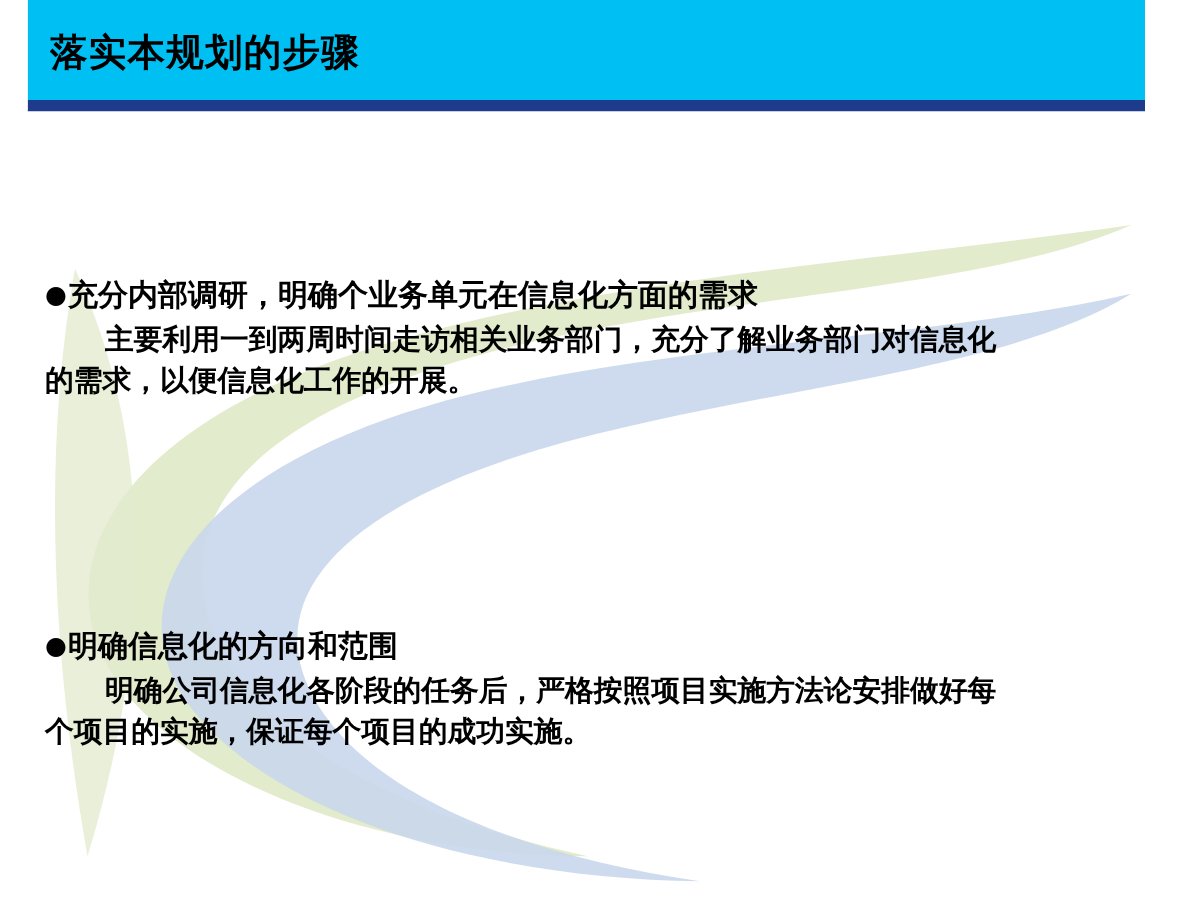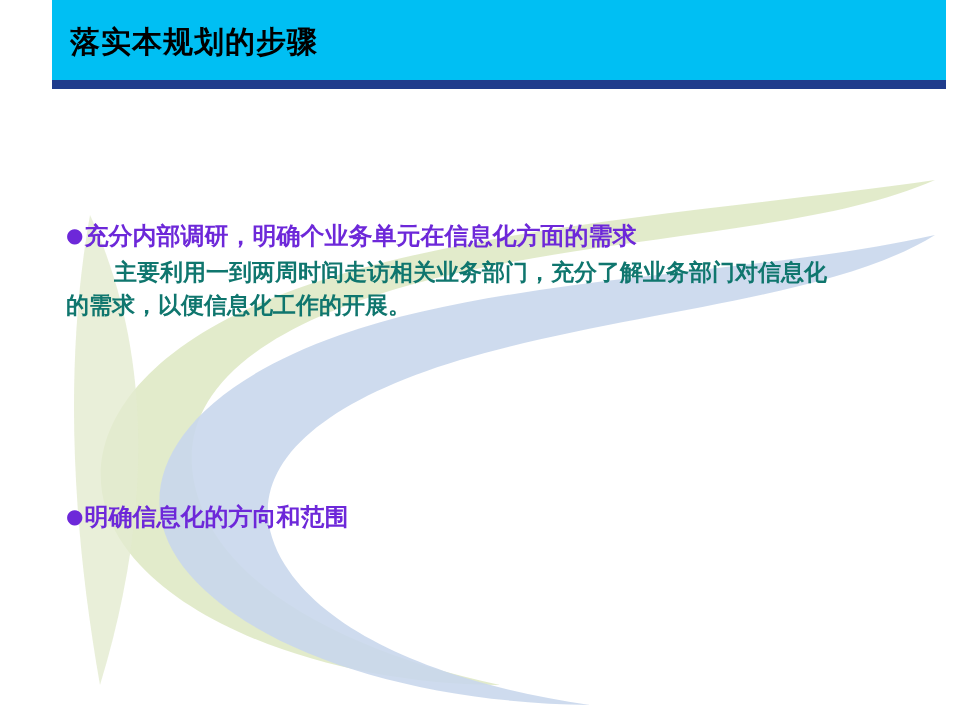--- a/index.html
+++ b/index.html
@@ -12,21 +12,20 @@
     background: #ffffff;
     font-family: "Liberation Serif", serif;
     overflow: hidden;
   }
   .slide {
     position: relative;
     width: 916px;
     height: 720px;
     background: #ffffff;
     overflow: hidden;
-    margin-left: 30px;
   }
   
   .left-bar {
     position: absolute;
     left: 0;
     top: 0;
     width: 22px;
     height: 720px;
     background: #ffffff;
     z-index: 5;
@@ -94,36 +93,36 @@
     left: 36px;
     width: 796px;
   }
   .b1 { top: 222px; }
   .b2 { top: 343px; }
   .b3 { top: 503px; }
 
   .bullet-line {
     font-size: 24px;
     font-weight: bold;
-    color: #6d28d9;
+    color: #000000;
     line-height: 1.18;
     font-family: "DejaVu Serif", serif;
     white-space: nowrap;
   }
   .bullet-dot {
     display: inline-block;
     font-size: 20px;
     vertical-align: 2px;
     margin-right: 1px;
   }
   .para {
     margin-top: 6px;
     font-size: 23px;
     font-weight: bold;
-    color: #0f766e;
+    color: #000000;
     line-height: 1.40;
     text-indent: 48px;
     font-family: "DejaVu Serif", serif;
     letter-spacing: 0px;
     width: 764px;
   }
 </style>
 </head>
 <body>
 
@@ -150,16 +149,17 @@
         <span class="bullet-dot">●</span><span>充分内部调研，明确个业务单元在信息化方面的需求</span>
       </div>
       <div class="para">主要利用一到两周时间走访相关业务部门，充分了解业务部门对信息化的需求，以便信息化工作的开展。</div>
     </div>
 
 
     <div class="block b3">
       <div class="bullet-line">
         <span class="bullet-dot">●</span><span>明确信息化的方向和范围</span>
       </div>
+      <div class="para">明确公司信息化各阶段的任务后，严格按照项目实施方法论安排做好每个项目的实施，保证每个项目的成功实施。</div>
     </div>
 
   </div>
 </div>
 
 </body></html>

